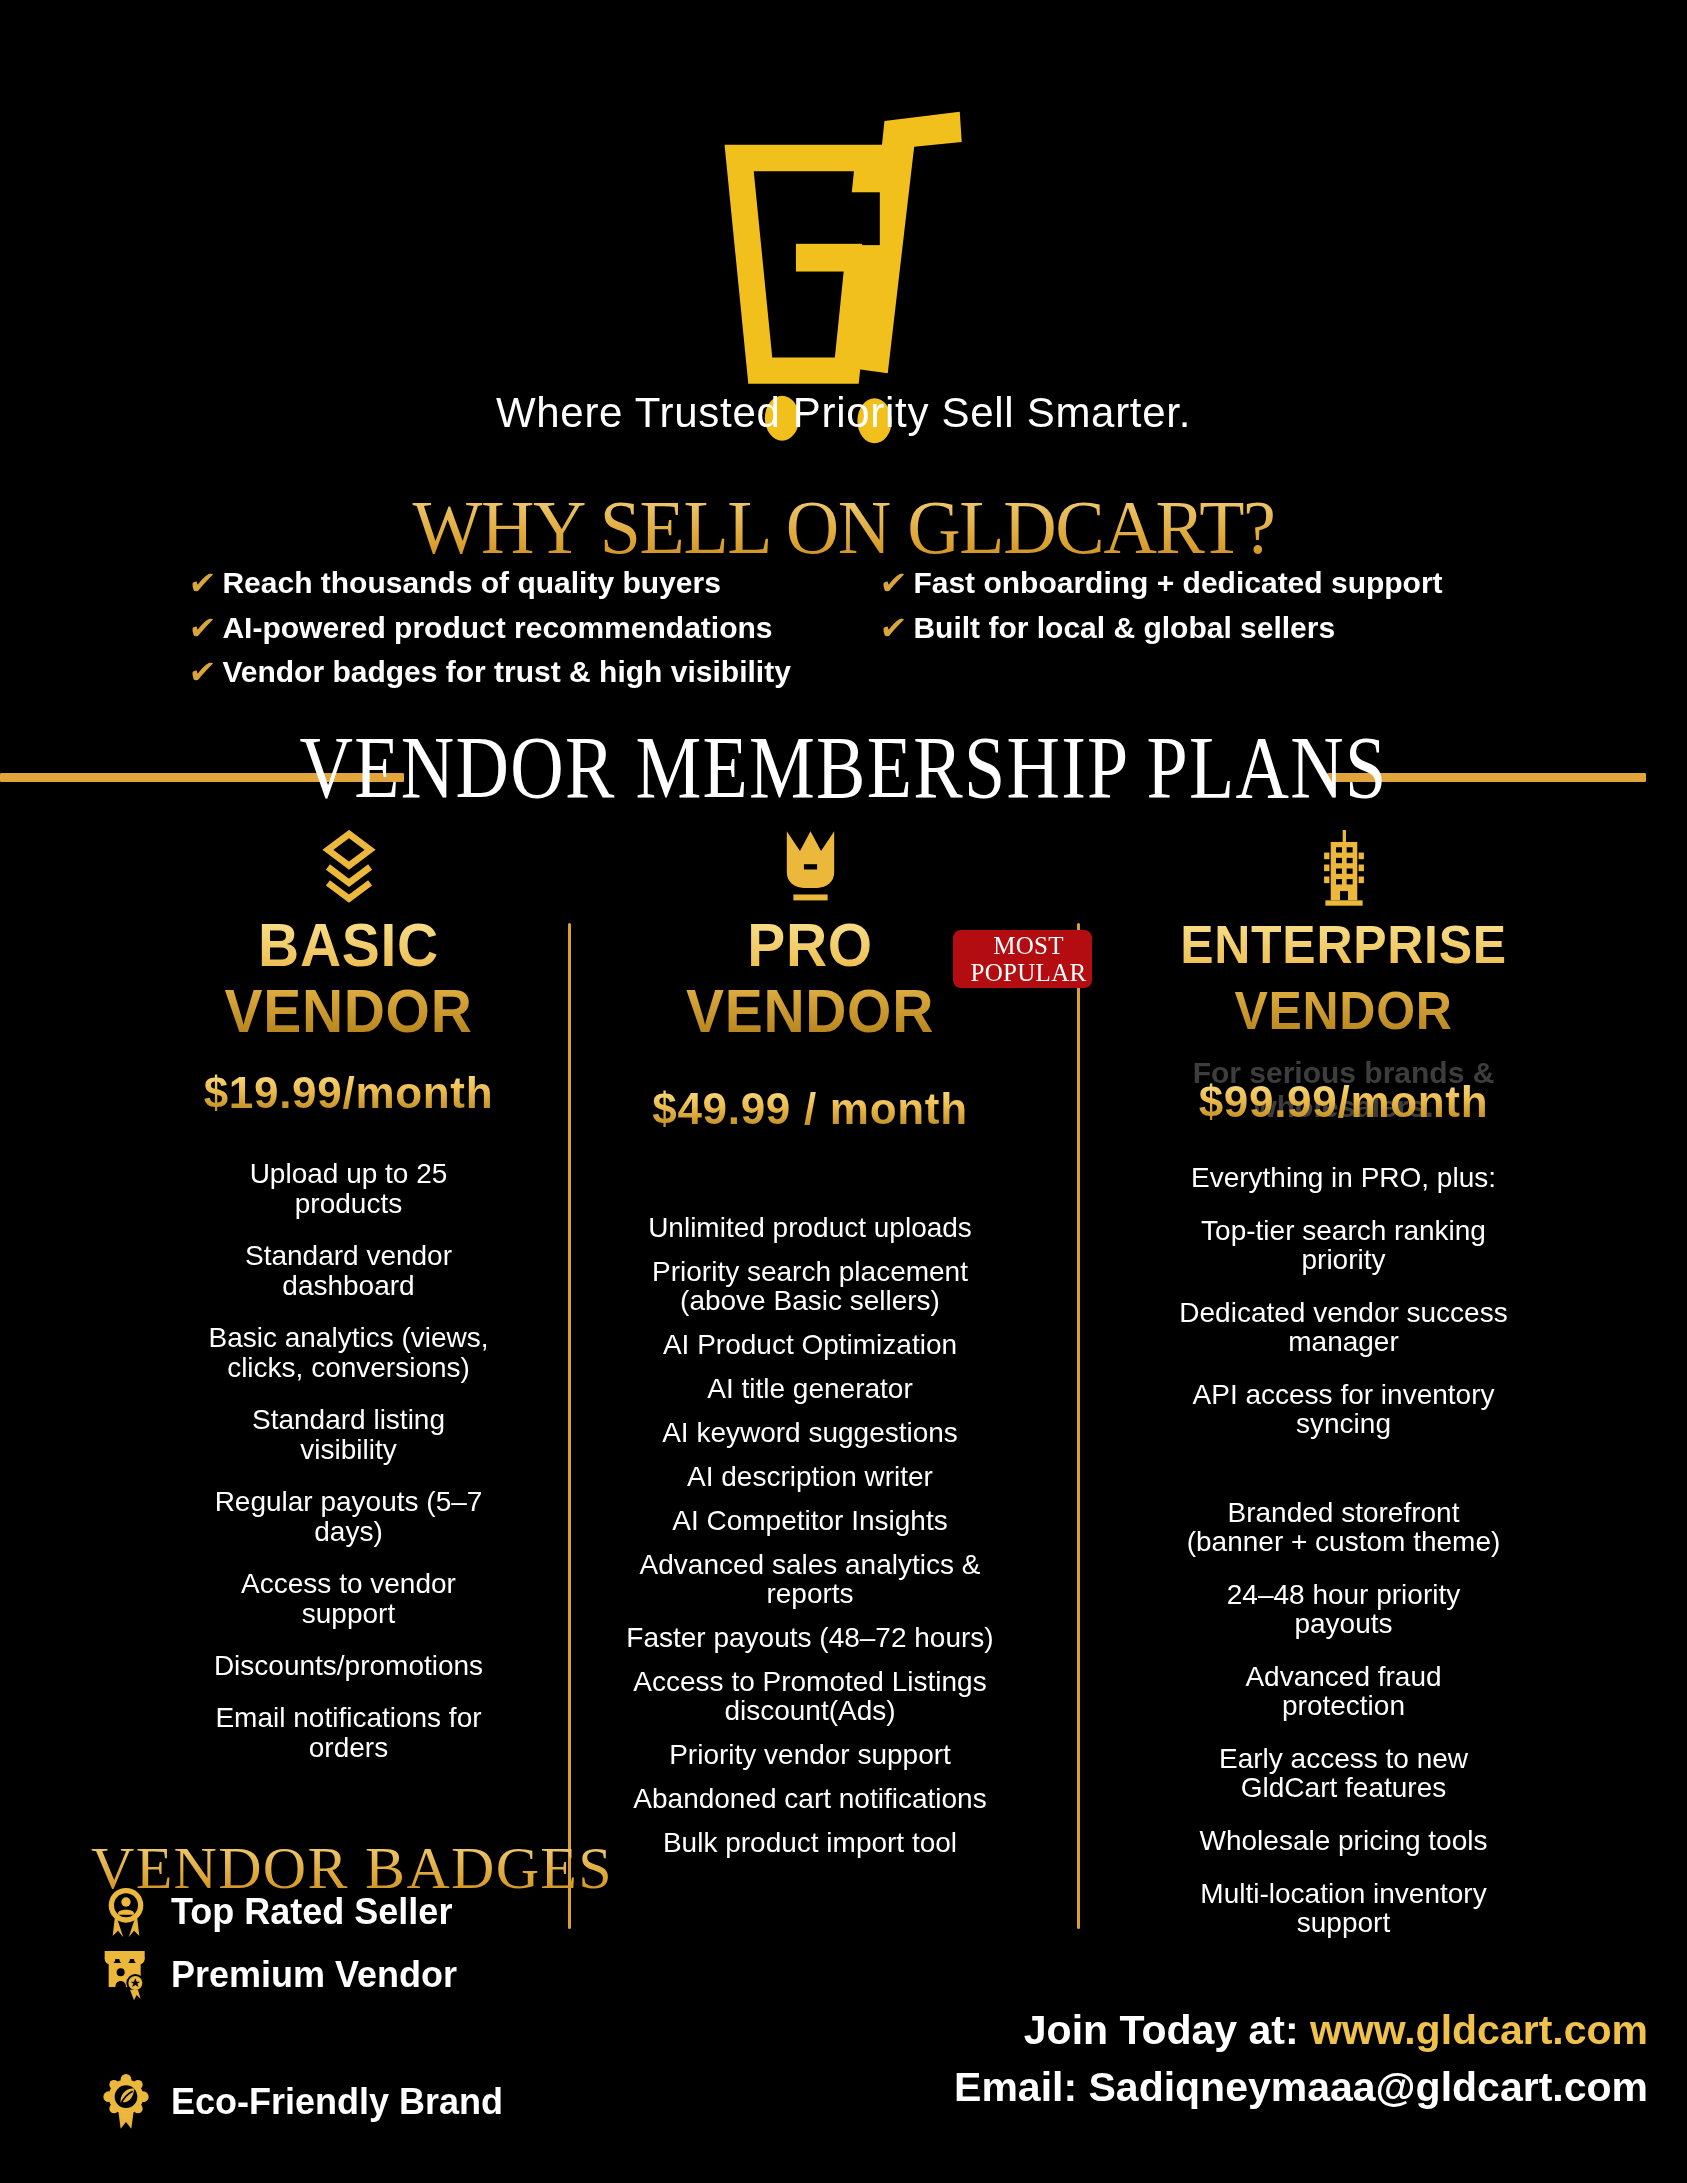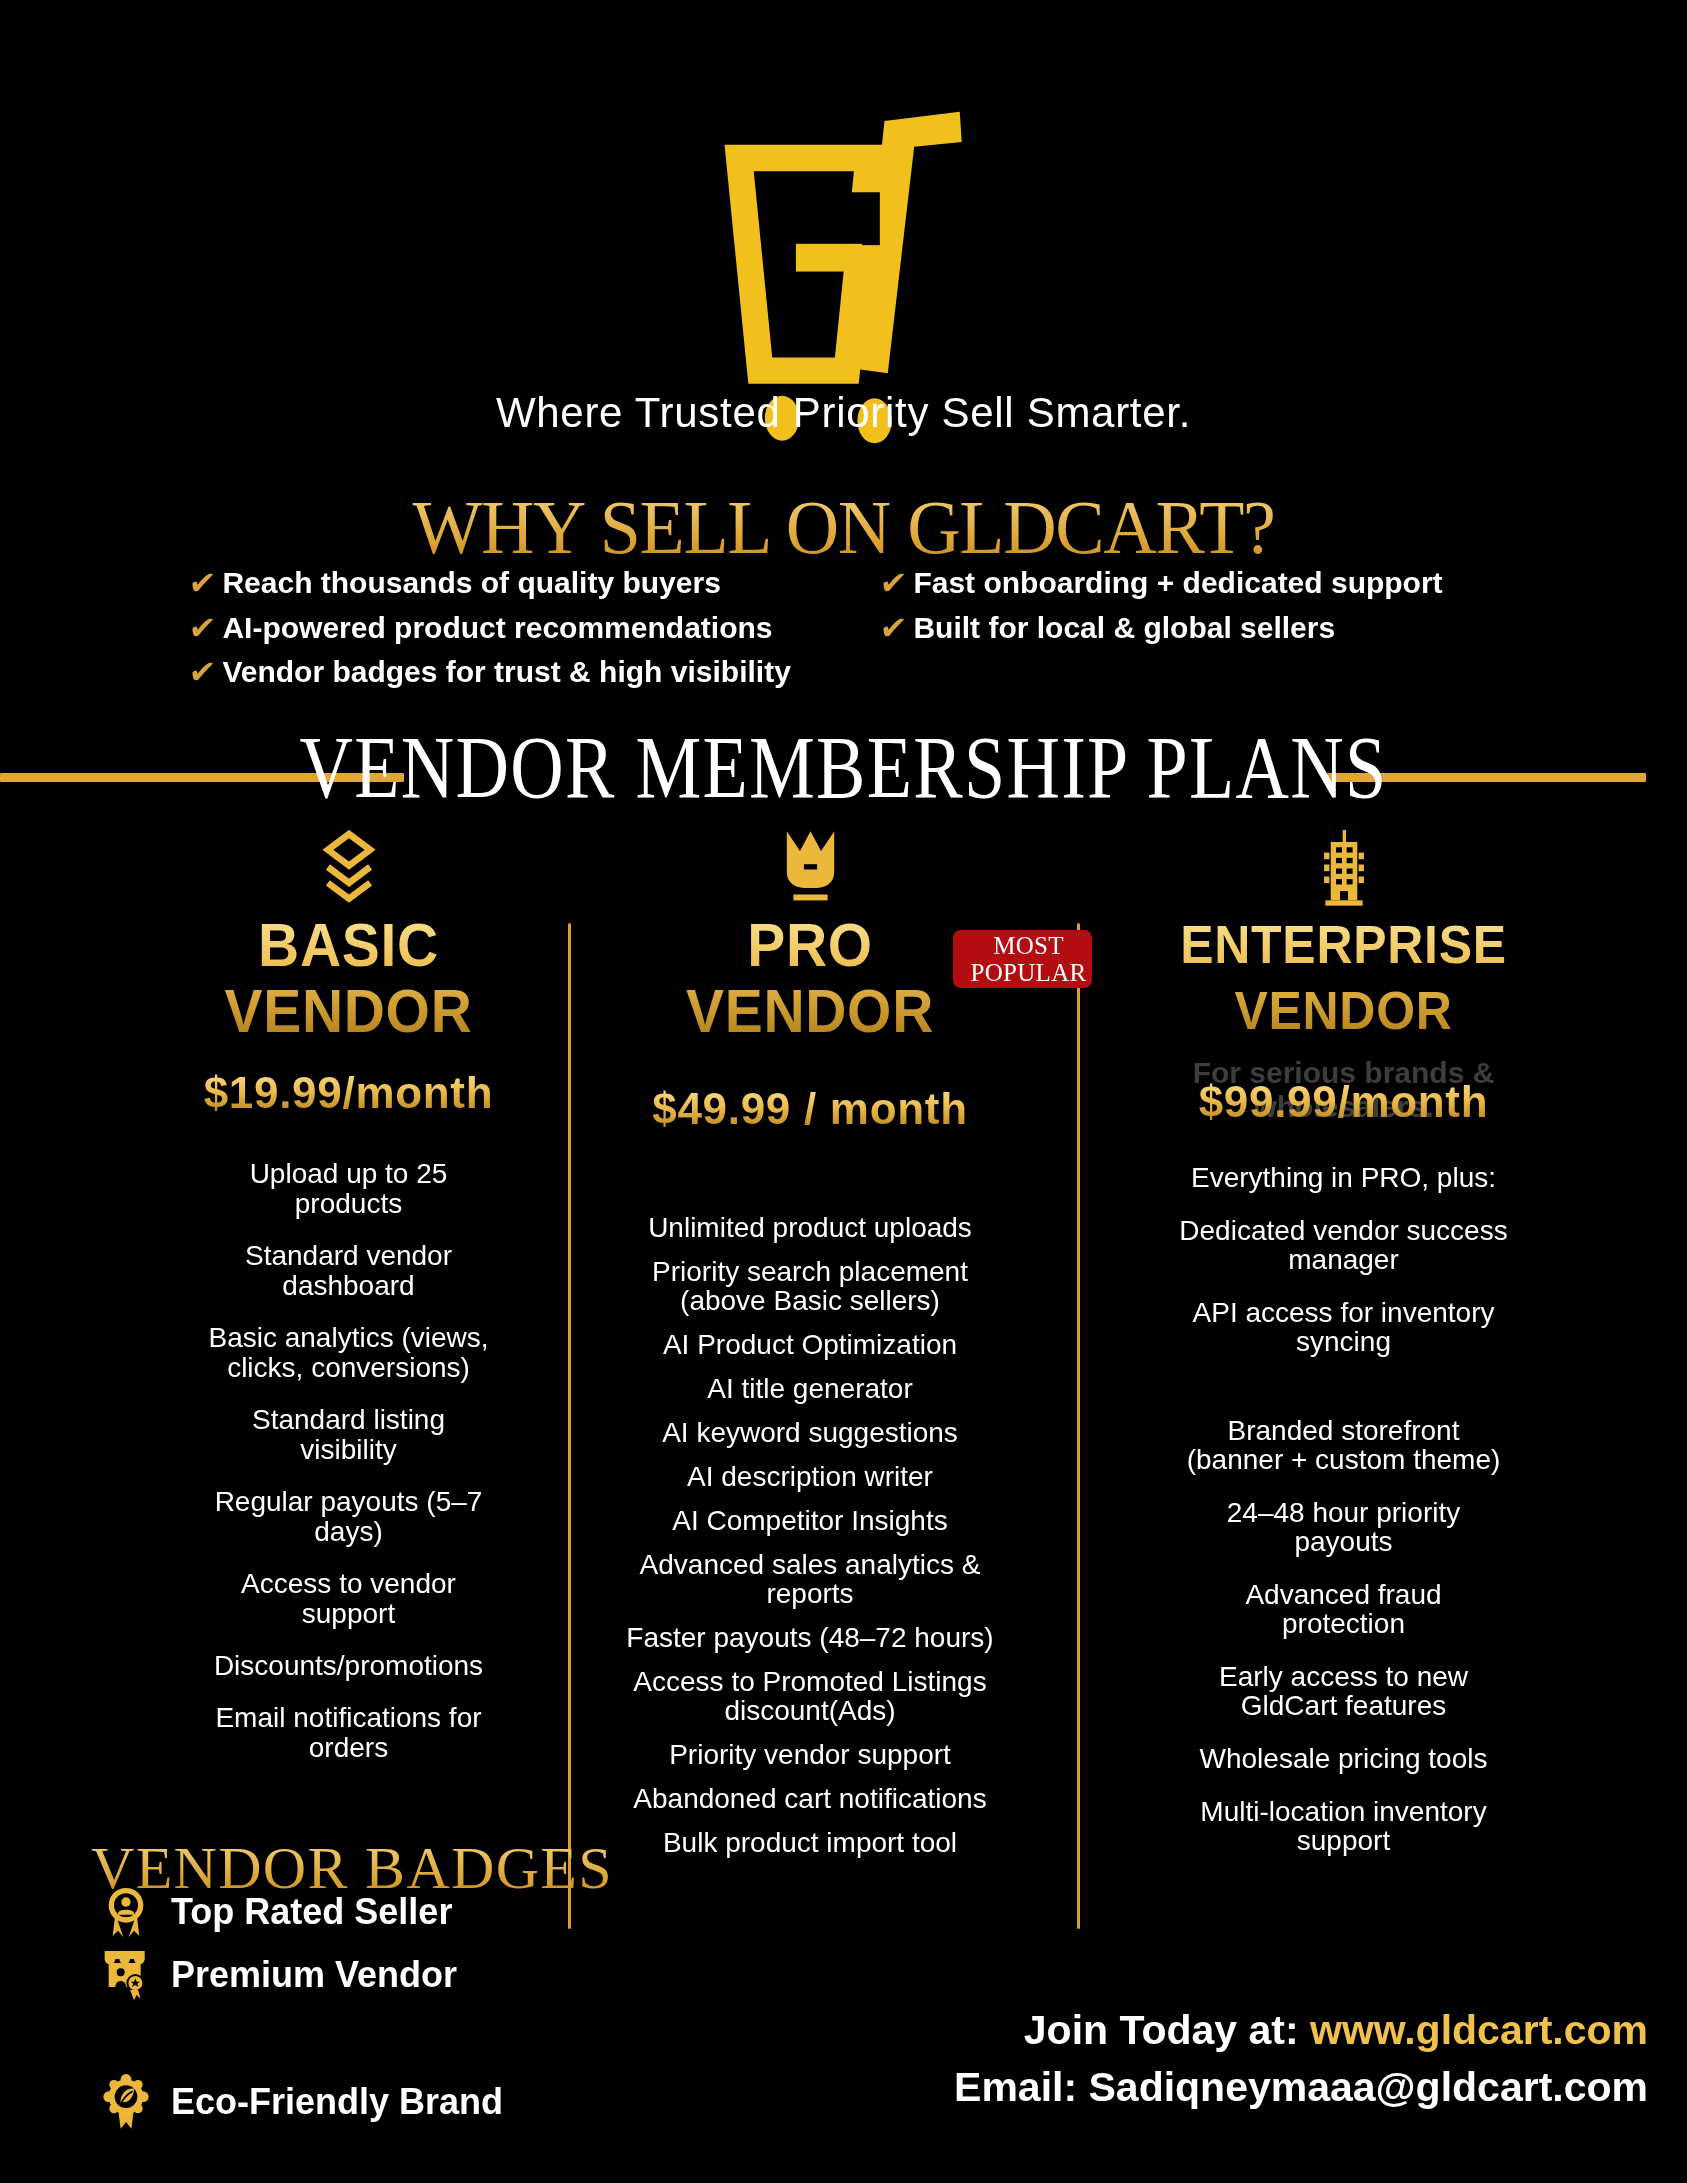--- a/index.html
+++ b/index.html
@@ -221,20 +221,22 @@
     </div>
     <div class="plan-name gt">
       <div>ENTERPRISE</div>
         <div>VENDOR</div>
     </div>
     <div class="ghost">For serious brands &amp;
 wholesalers.</div>
     <div class="plan-price gt">$99.99/month</div>
     <div class="features">
         <div class="feature">Everything in PRO, plus:</div>
+        <div class="feature">Top-tier search ranking
+priority</div>
         <div class="feature">Dedicated vendor success
 manager</div>
         <div class="feature">API access for inventory
 syncing</div>
         <div class="feature spacer"></div>
         <div class="feature">Branded storefront
 (banner + custom theme)</div>
         <div class="feature">24–48 hour priority
 payouts</div>
         <div class="feature">Advanced fraud

